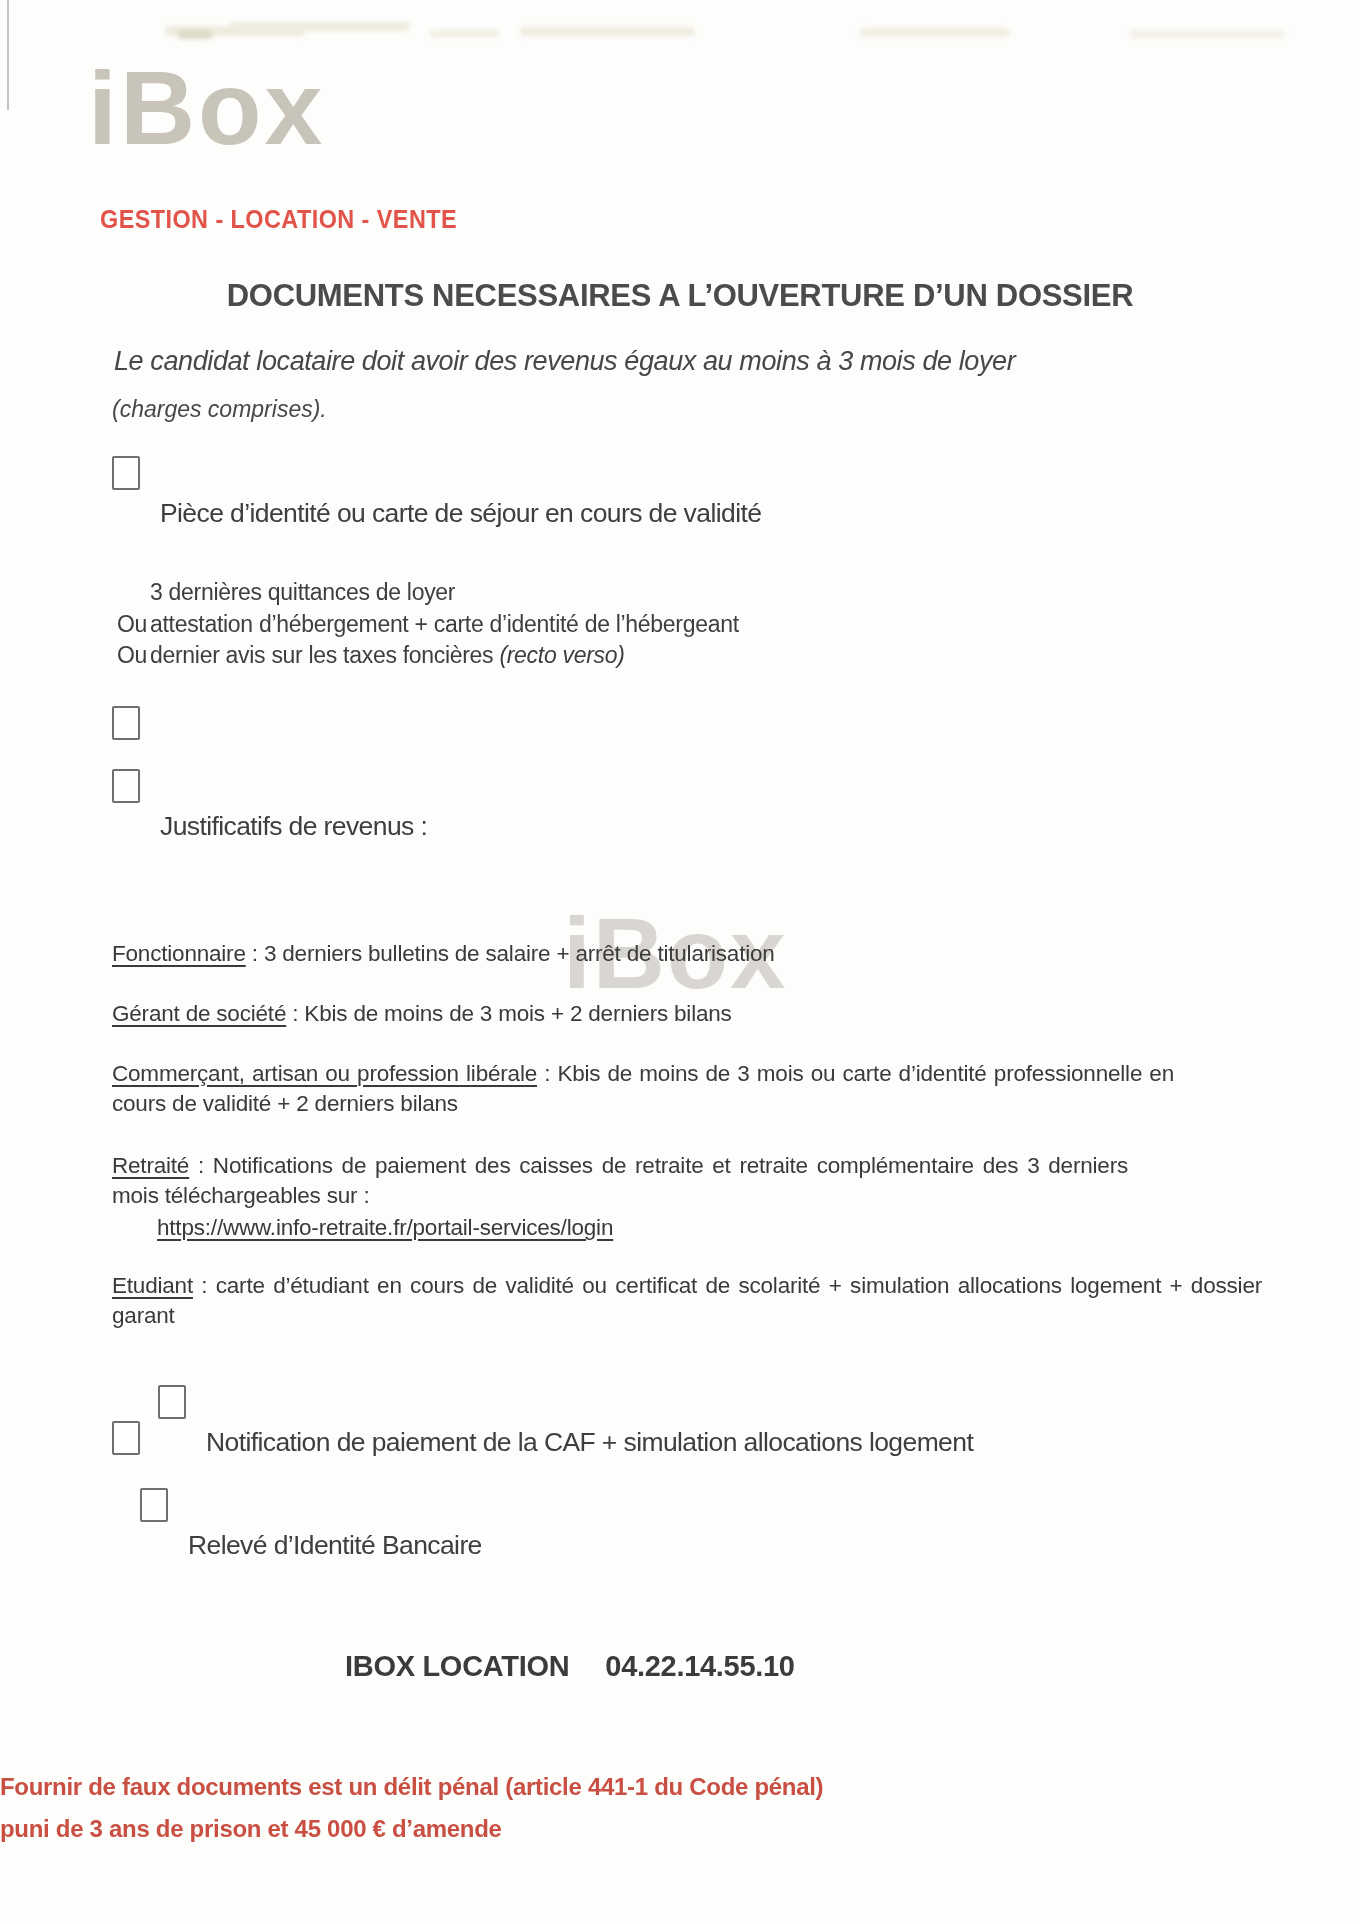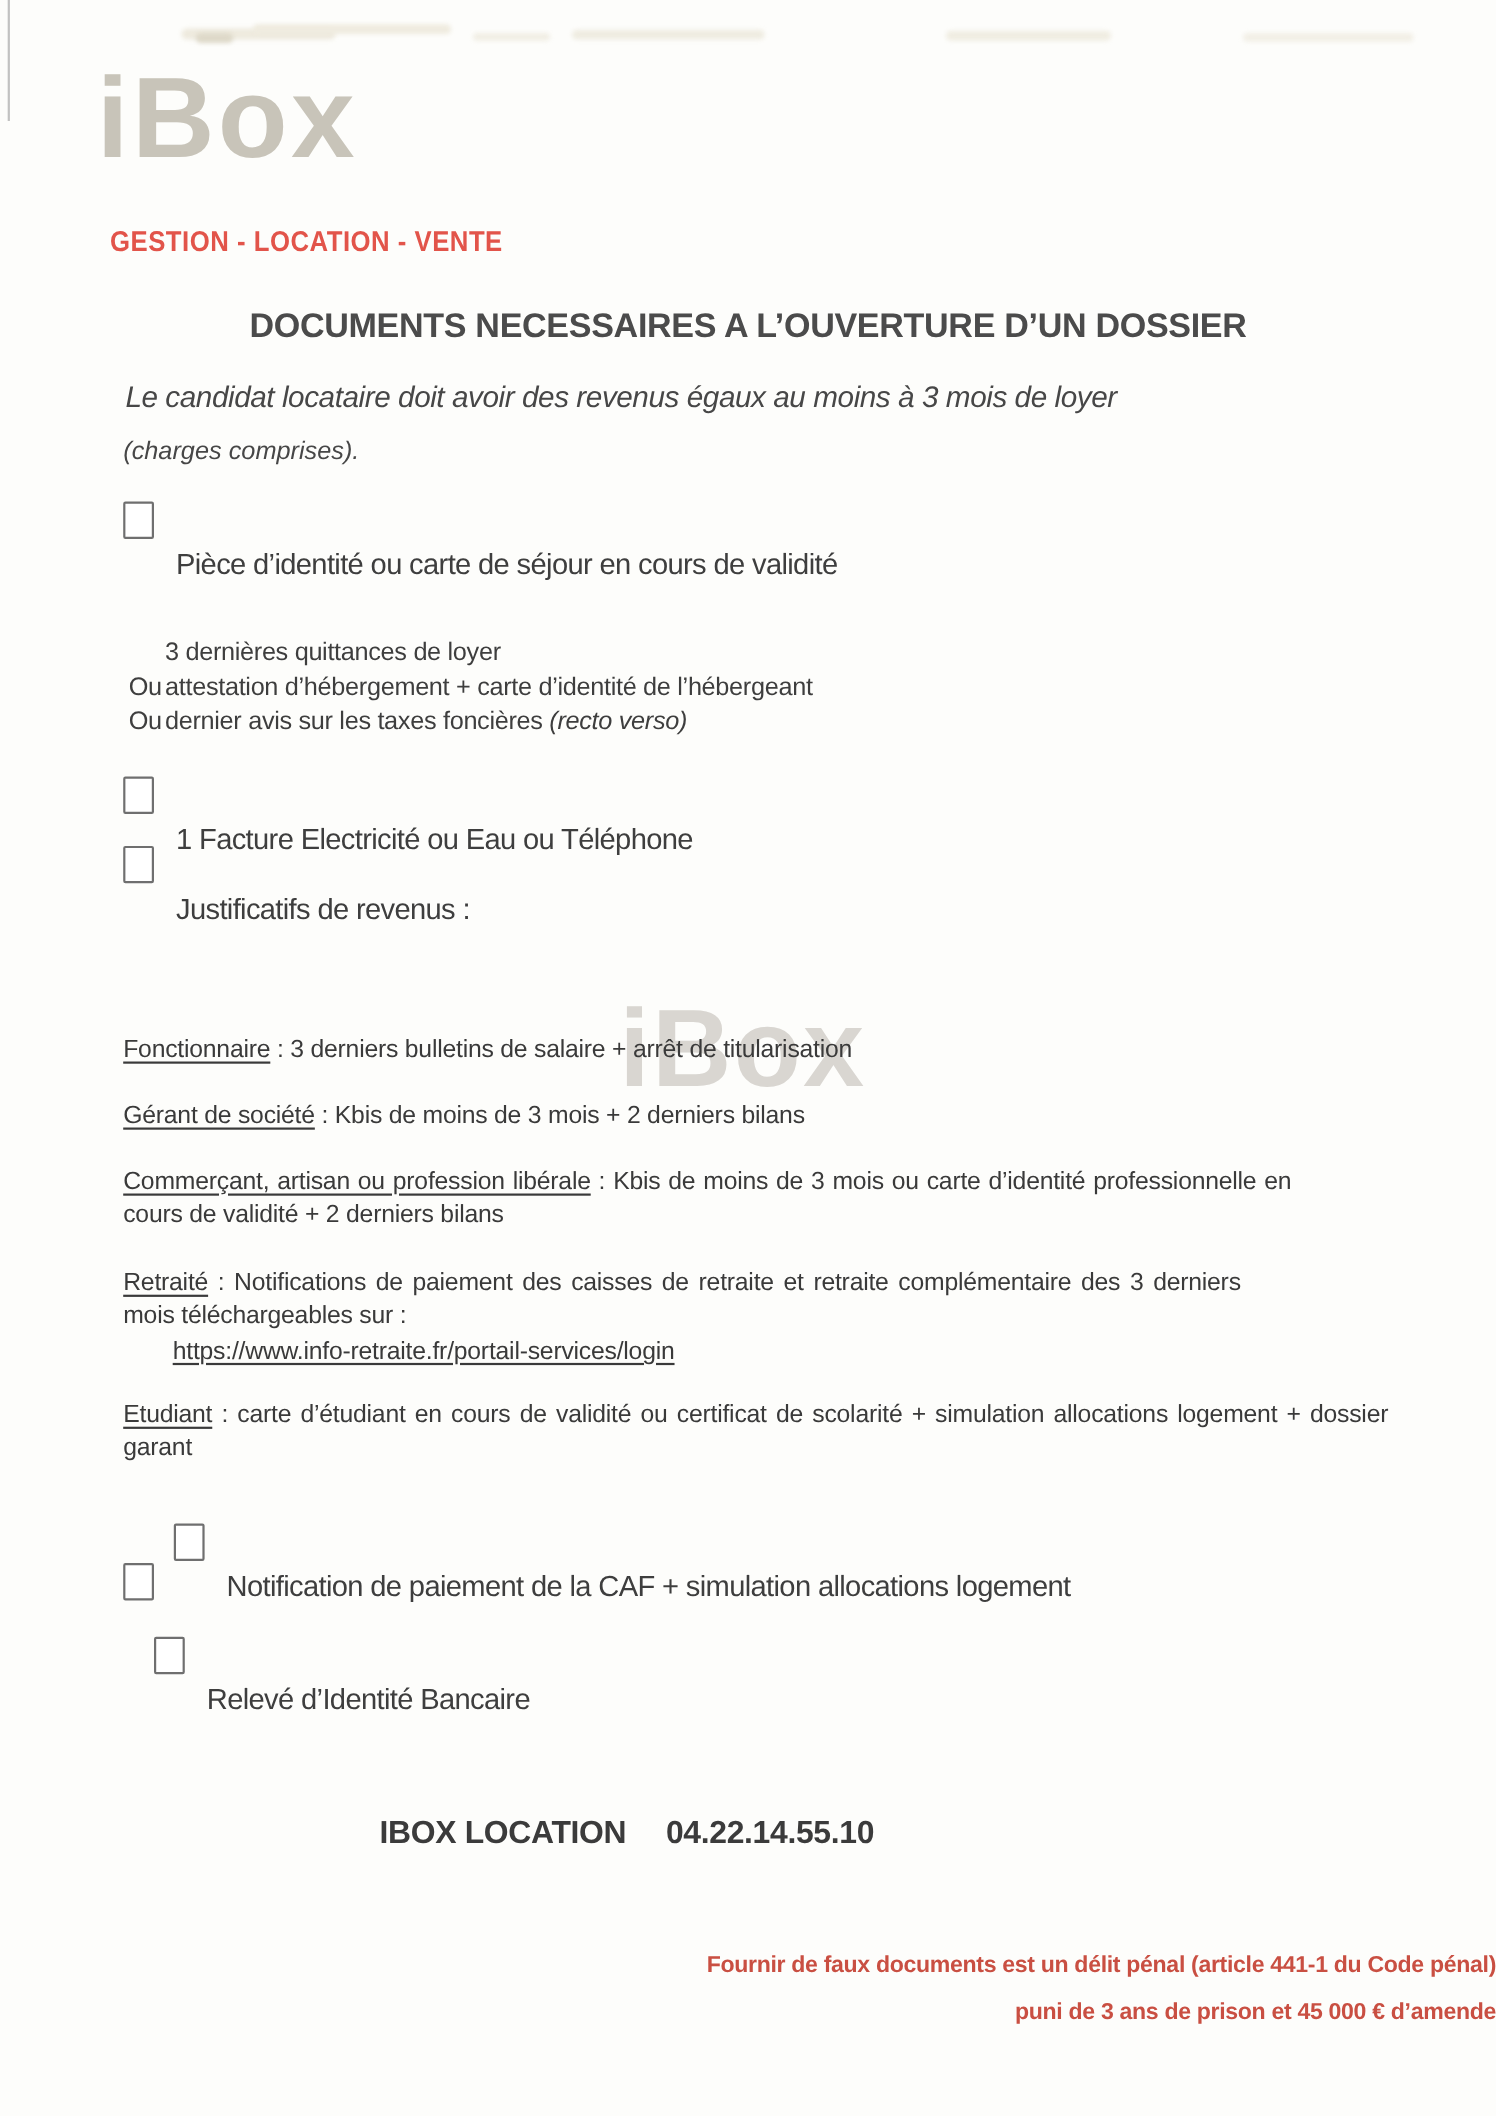--- a/index.html
+++ b/index.html
@@ -46,21 +46,21 @@
   
   .send-line{position:absolute;left:358px;top:1588px;font-size:29px;font-weight:bold;color:#3b3b3b;
         display:flex;z-index:1;letter-spacing:-.3px;}
   .email{margin-left:52px;text-decoration:underline;text-decoration-thickness:3px;
         text-underline-offset:7px;cursor:pointer;}
   .company-line{position:absolute;left:345px;top:1650px;font-size:29px;font-weight:bold;color:#3b3b3b;
         display:flex;z-index:1;letter-spacing:-.3px;}
   .phone{margin-left:36px;}
 
   
-  .warning{position:absolute;left:0;top:1766px;width:100%;text-align:right;font-size:21px;
+  .warning{position:absolute;left:0;top:1766px;width:100%;text-align:left;font-size:24px;
         font-weight:bold;color:#c94f42;line-height:42px;letter-spacing:-.3px;z-index:1;}
 
   
   .watermark{position:absolute;left:563px;top:903px;font-size:100px;font-weight:bold;color:#d9d6d1;
         letter-spacing:2px;z-index:0;line-height:1;}
 </style>
 </head>
 <body>
 
 <div class="page">
@@ -95,21 +95,20 @@
     <div>
       <span class="opt-prefix">Ou</span><span>attestation d’hébergement + carte d’identité de l’hébergeant</span><span class="opt-note"></span>
     </div>
     <div>
       <span class="opt-prefix">Ou</span><span>dernier avis sur les taxes foncières </span><span class="opt-note">(recto verso)</span>
     </div>
   </div>
 
   <div class="check-row" style="top:705px;">
     <span class="checkbox"></span>
-    <span class="check-label">1 Facture Electricité ou Eau ou Téléphone</span>
   </div>
   <div class="check-row" style="top:768px;">
     <span class="checkbox"></span>
     <span class="check-label">Justificatifs de revenus :</span>
   </div>
 
   <p class="para w-a" style="top:939px;margin:0;">
     <span class="term">Fonctionnaire</span><span> : 3 derniers bulletins de salaire + arrêt de titularisation</span>
   </p>
   <p class="para w-a" style="top:999px;margin:0;">

